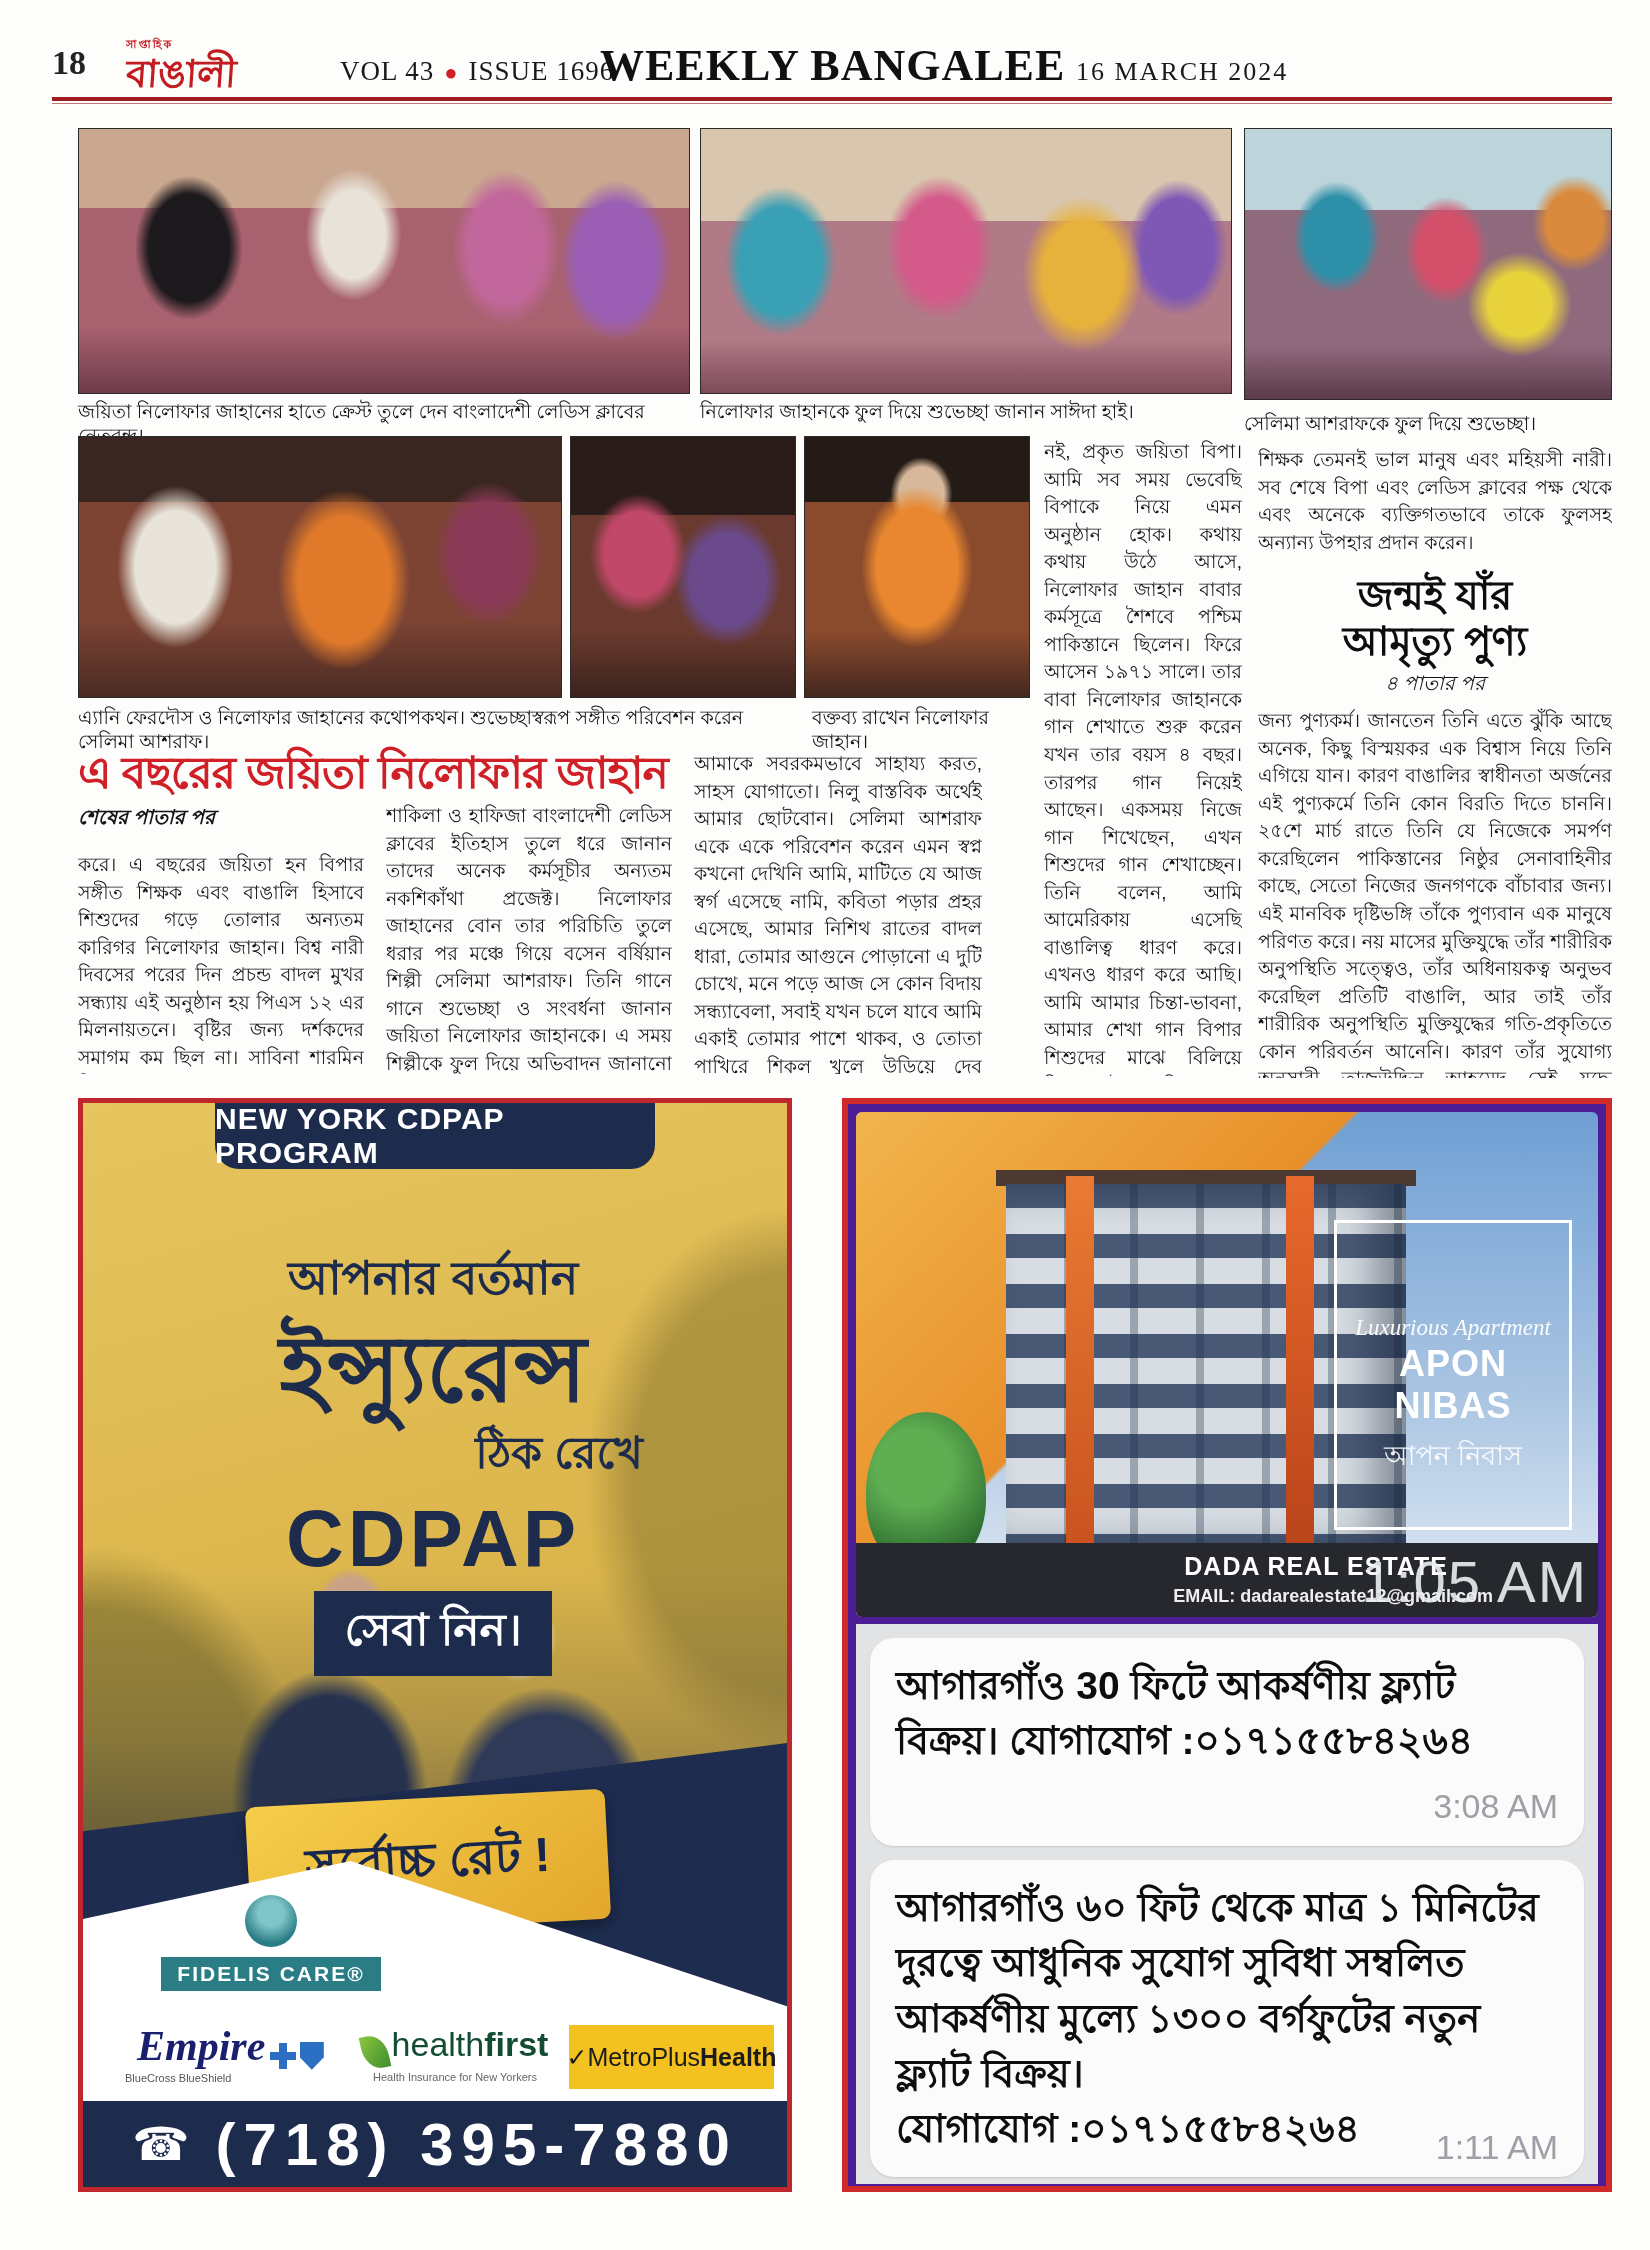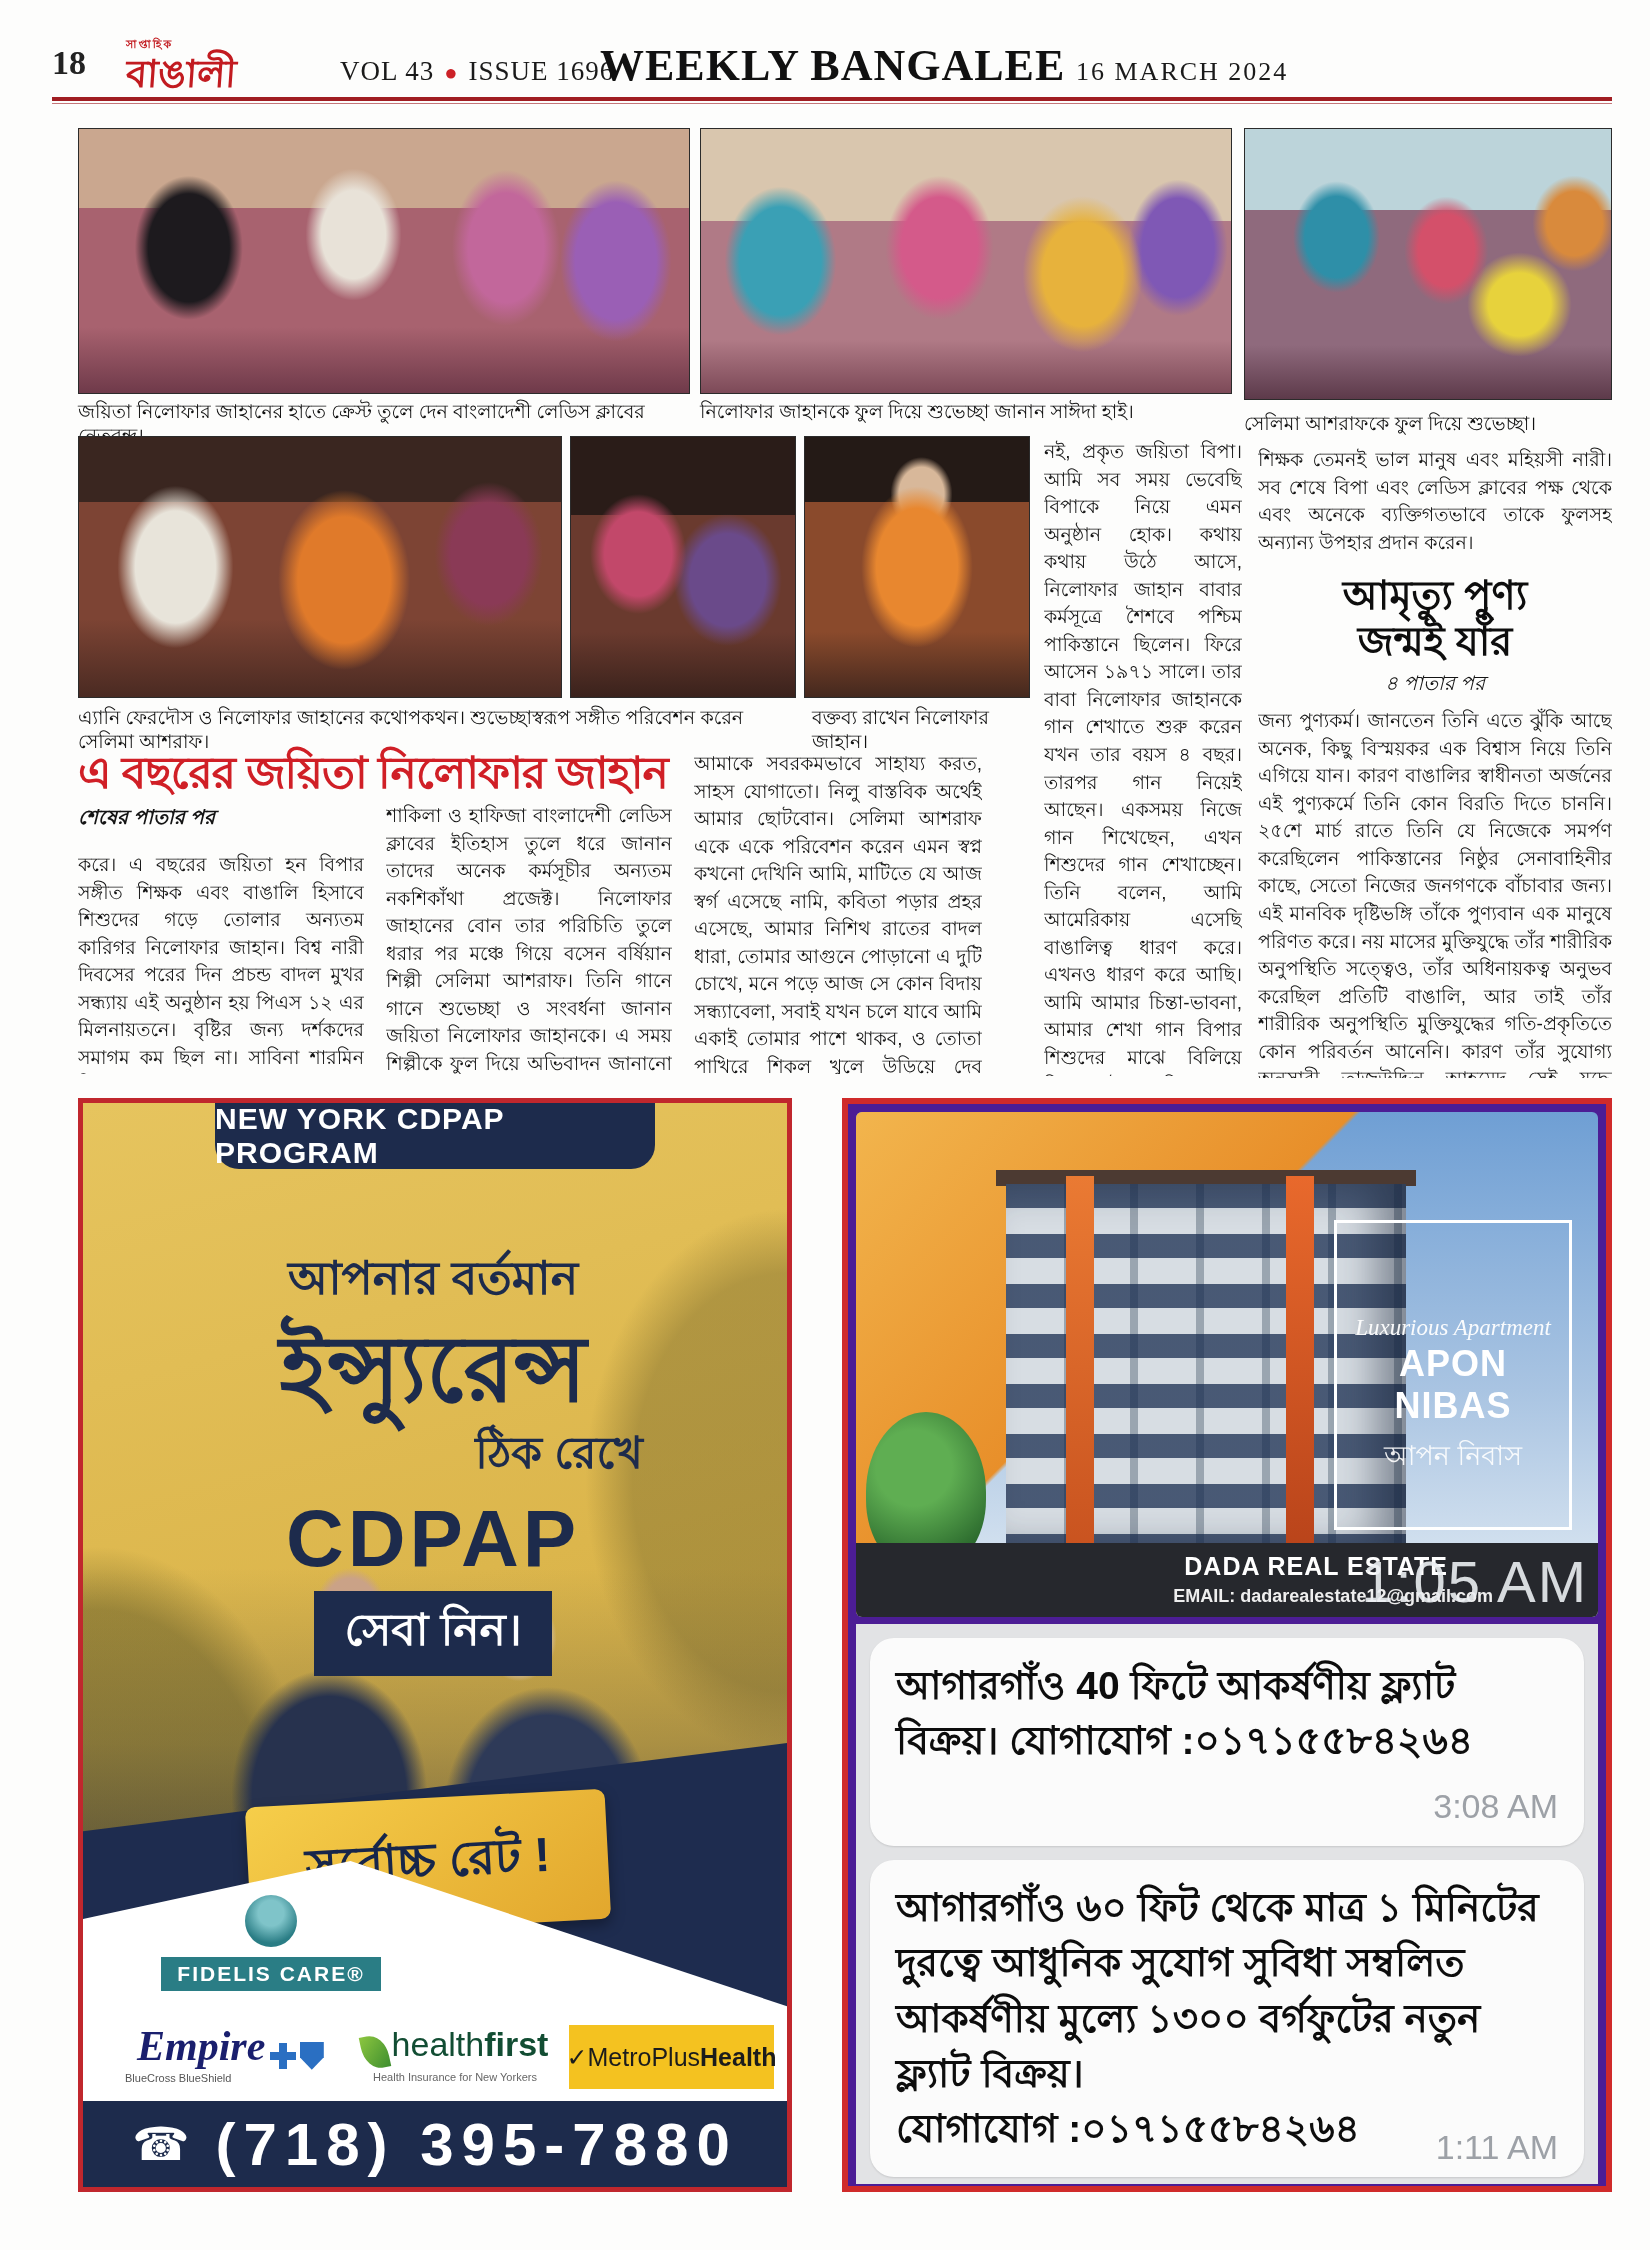--- a/index.html
+++ b/index.html
@@ -181,22 +181,22 @@
   <div class="abs photo ph4" style="left:78px;top:436px;width:484px;height:262px;"></div>
   <div class="abs photo ph5" style="left:570px;top:436px;width:226px;height:262px;"></div>
   <div class="abs photo ph6" style="left:804px;top:436px;width:226px;height:262px;"></div>
   <div class="abs caption" style="left:78px;top:706px;width:720px;">এ্যানি ফেরদৌস ও নিলোফার জাহানের কথোপকথন। শুভেচ্ছাস্বরূপ সঙ্গীত পরিবেশন করেন সেলিমা আশরাফ।</div>
   <div class="abs caption" style="left:812px;top:706px;width:224px;">বক্তব্য রাখেন নিলোফার জাহান।</div>
 
   <div class="abs col" style="left:1044px;top:438px;width:198px;height:638px;">নই, প্রকৃত জয়িতা বিপা। আমি সব সময় ভেবেছি বিপাকে নিয়ে এমন অনুষ্ঠান হোক। কথায় কথায় উঠে আসে, নিলোফার জাহান বাবার কর্মসূত্রে শৈশবে পশ্চিম পাকিস্তানে ছিলেন। ফিরে আসেন ১৯৭১ সালে। তার বাবা নিলোফার জাহানকে গান শেখাতে শুরু করেন যখন তার বয়স ৪ বছর। তারপর গান নিয়েই আছেন। একসময় নিজে গান শিখেছেন, এখন শিশুদের গান শেখাচ্ছেন। তিনি বলেন, আমি আমেরিকায় এসেছি বাঙালিত্ব ধারণ করে। এখনও ধারণ করে আছি। আমি আমার চিন্তা-ভাবনা, আমার শেখা গান বিপার শিশুদের মাঝে বিলিয়ে দিতে চাই। যতদিন পারব ততদিন গান শেখাবো। এ্যানি ফেরদৌসের প্রশ্নের উত্তরে তিনি জানান, ১ মিলিয়ন ডলার পেলে তিনি বিপার জন্য বাড়ি বানিয়ে দেবেন। তিনি জানান, তার একমাত্র ভীতি ভবিষ্যতের অনিশ্চয়তা নিয়ে। নিজের ব্যক্তিগত জীবন, কৈশোর, তারুণ্যের প্রেম-ভালোবাসা, একমাত্র কন্যাকে বড় করা, বিয়ে দেয়া, পড়ালেখাসহ নানা বিষয়ে কথা বলেন নিলোফার জাহান। তিনি জানান, তিনি কাউকে ঈর্ষা করেন না। কারণ ঈর্ষা নিজেকেই কষ্ট দেয়। অনেকে নয়, প্রতি মুহূর্তে নিজেকে অতিক্রম করার প্রয়াসই নিজেকে ব্যস্ত রাখে। নিলোফার জাহানের একমাত্র কন্যা এবং তার স্বামীও মঞ্চে এসে তার সম্পর্কে বলেন। তাদের ভাষায় নিলোফার জাহান তেমন ভাল</div>
   <div class="abs" style="left:1258px;top:446px;width:354px;height:632px;overflow:hidden;">
     <div class="col" style="height:auto;">শিক্ষক তেমনই ভাল মানুষ এবং মহিয়সী নারী। সব শেষে বিপা এবং লেডিস ক্লাবের পক্ষ থেকে এবং অনেকে ব্যক্তিগতভাবে তাকে ফুলসহ অন্যান্য উপহার প্রদান করেন।</div>
     <div class="subhead">
+      <div>জন্মই যাঁর</div>
       <div>আমৃত্যু পুণ্য</div>
-      <div>জন্মই যাঁর</div>
     </div>
     <div class="subnote">৪ পাতার পর</div>
     <div class="col" style="height:auto;">জন্য পুণ্যকর্ম। জানতেন তিনি এতে ঝুঁকি আছে অনেক, কিছু বিস্ময়কর এক বিশ্বাস নিয়ে তিনি এগিয়ে যান। কারণ বাঙালির স্বাধীনতা অর্জনের এই পুণ্যকর্মে তিনি কোন বিরতি দিতে চাননি। ২৫শে মার্চ রাতে তিনি যে নিজেকে সমর্পণ করেছিলেন পাকিস্তানের নিষ্ঠুর সেনাবাহিনীর কাছে, সেতো নিজের জনগণকে বাঁচাবার জন্য। এই মানবিক দৃষ্টিভঙ্গি তাঁকে পুণ্যবান এক মানুষে পরিণত করে। নয় মাসের মুক্তিযুদ্ধে তাঁর শারীরিক অনুপস্থিতি সত্ত্বেও, তাঁর অধিনায়কত্ব অনুভব করেছিল প্রতিটি বাঙালি, আর তাই তাঁর শারীরিক অনুপস্থিতি মুক্তিযুদ্ধের গতি-প্রকৃতিতে কোন পরিবর্তন আনেনি। কারণ তাঁর সুযোগ্য অনুসারী তাজউদ্দিন আহমেদ সেই যুদ্ধে অসাধারণ দক্ষতার সঙ্গে নেতৃত্ব দিয়েছিলেন। সেই নেতৃত্বের পেছনে ছিলো শেখ মুজিবের অমোঘ আদর্শ। অকস্মাৎ সেই স্বপ্নের সংগ্রাম শুরু হলো ২৫শে মার্চ মধ্যরাতে, যে মার্চ এই মহাপুরুষের জন্ম মাস। স্বাধীনতার পর, তিনি দেশ গঠনের দুর্গম সংগ্রামে নিজেকে নিয়োজিত করেছিলেন। সেখানেও তাঁর শ্রদ্ধা ছিল সক্রিয়। তাঁর</div>
 
   </div>
 
   <div class="abs headline" style="left:78px;top:740px;width:615px;">এ বছরের জয়িতা নিলোফার জাহান</div>
   <div class="abs" style="left:78px;top:802px;width:286px;height:272px;overflow:hidden;">
     <div class="lead-italic">শেষের পাতার পর</div>
     <div class="col" style="height:auto;">করে। এ বছরের জয়িতা হন বিপার সঙ্গীত শিক্ষক এবং বাঙালি হিসাবে শিশুদের গড়ে তোলার অন্যতম কারিগর নিলোফার জাহান। বিশ্ব নারী দিবসের পরের দিন প্রচন্ড বাদল মুখর সন্ধ্যায় এই অনুষ্ঠান হয় পিএস ১২ এর মিলনায়তনে। বৃষ্টির জন্য দর্শকদের সমাগম কম ছিল না। সাবিনা শারমিন নিরুর চমৎকার সূচনা সঞ্চালনা অনুষ্ঠানটির মাধুর্য বাড়িয়ে দেয়। এর পরপরই স্বাগত বক্তব্যে মুনিরা ইয়াসমিন জানান প্রথম জয়িতা ছিলেন সেলিমা আশরাফ, দ্বিতীয় জয়িতা নাসরিন চৌধুরী। স্বাগত বক্তব্য শেষে</div>
@@ -252,21 +252,21 @@
         <div class="re-script">Luxurious Apartment</div>
         <div class="re-name">APON NIBAS</div>
         <div class="re-name-bn">আপন নিবাস</div>
       </div>
       <div class="abs re-company">DADA REAL ESTATE</div>
       <div class="abs re-email">EMAIL: dadarealestate12@gmail.com</div>
       <div class="abs re-time1">1:05 AM</div>
     </div>
     <div class="abs re-chat">
       <div class="bubble">
-        <div class="msg">আগারগাঁও 40 ফিটে আকর্ষণীয় ফ্ল্যাট বিক্রয়। যোগাযোগ :০১৭১৫৫৮৪২৬৪</div>
+        <div class="msg">আগারগাঁও 30 ফিটে আকর্ষণীয় ফ্ল্যাট বিক্রয়। যোগাযোগ :০১৭১৫৫৮৪২৬৪</div>
         <div class="msg-time">3:08 AM</div>
       </div>
       <div class="bubble">
         <div class="msg">আগারগাঁও ৬০ ফিট থেকে মাত্র ১ মিনিটের দুরত্বে আধুনিক সুযোগ সুবিধা সম্বলিত আকর্ষণীয় মুল্যে ১৩০০ বর্গফুটের নতুন ফ্ল্যাট বিক্রয়।</div>
         <div class="msg">যোগাযোগ :০১৭১৫৫৮৪২৬৪</div>
         <div class="msg-time-overlap">1:11 AM</div>
       </div>
     </div>
   </div>
 

